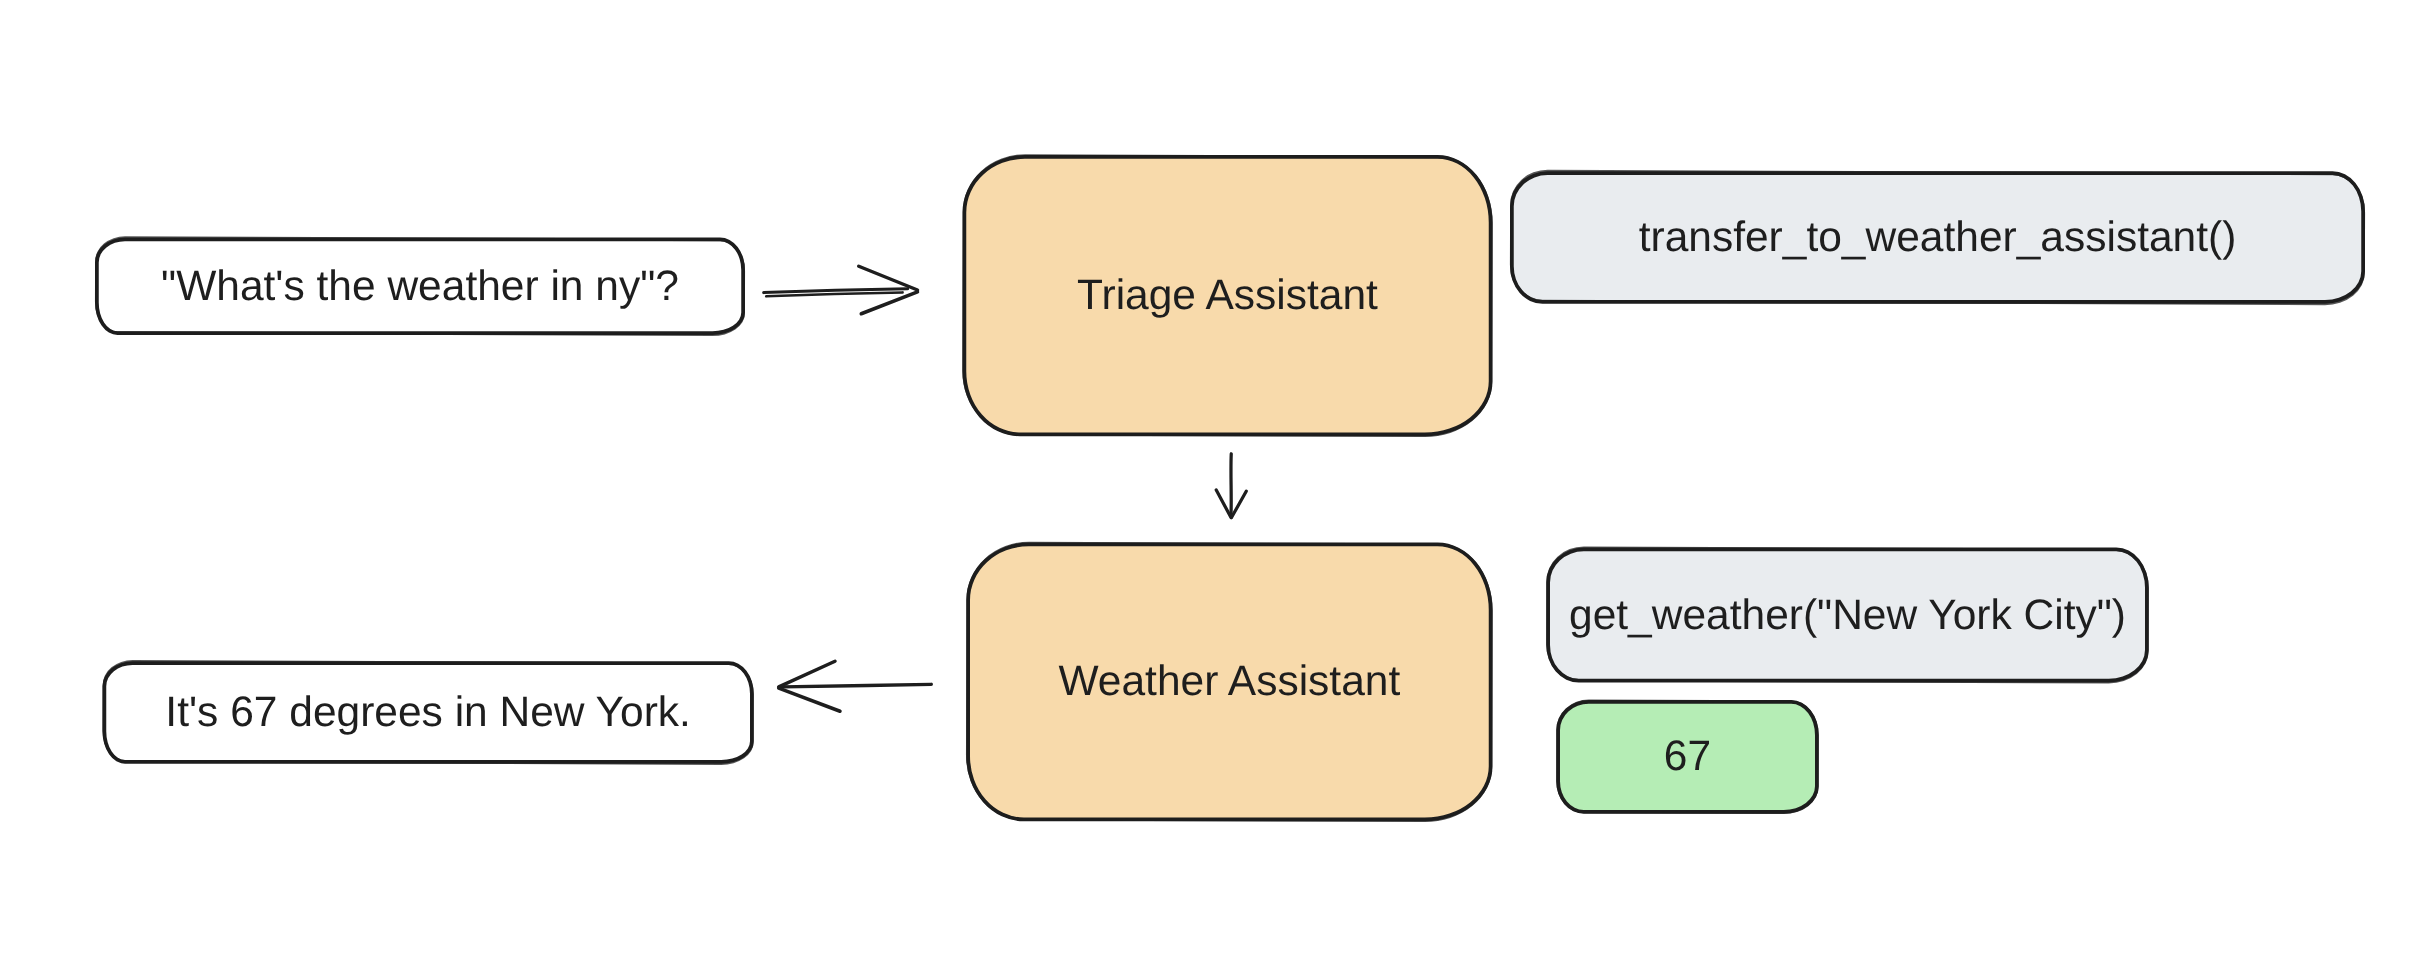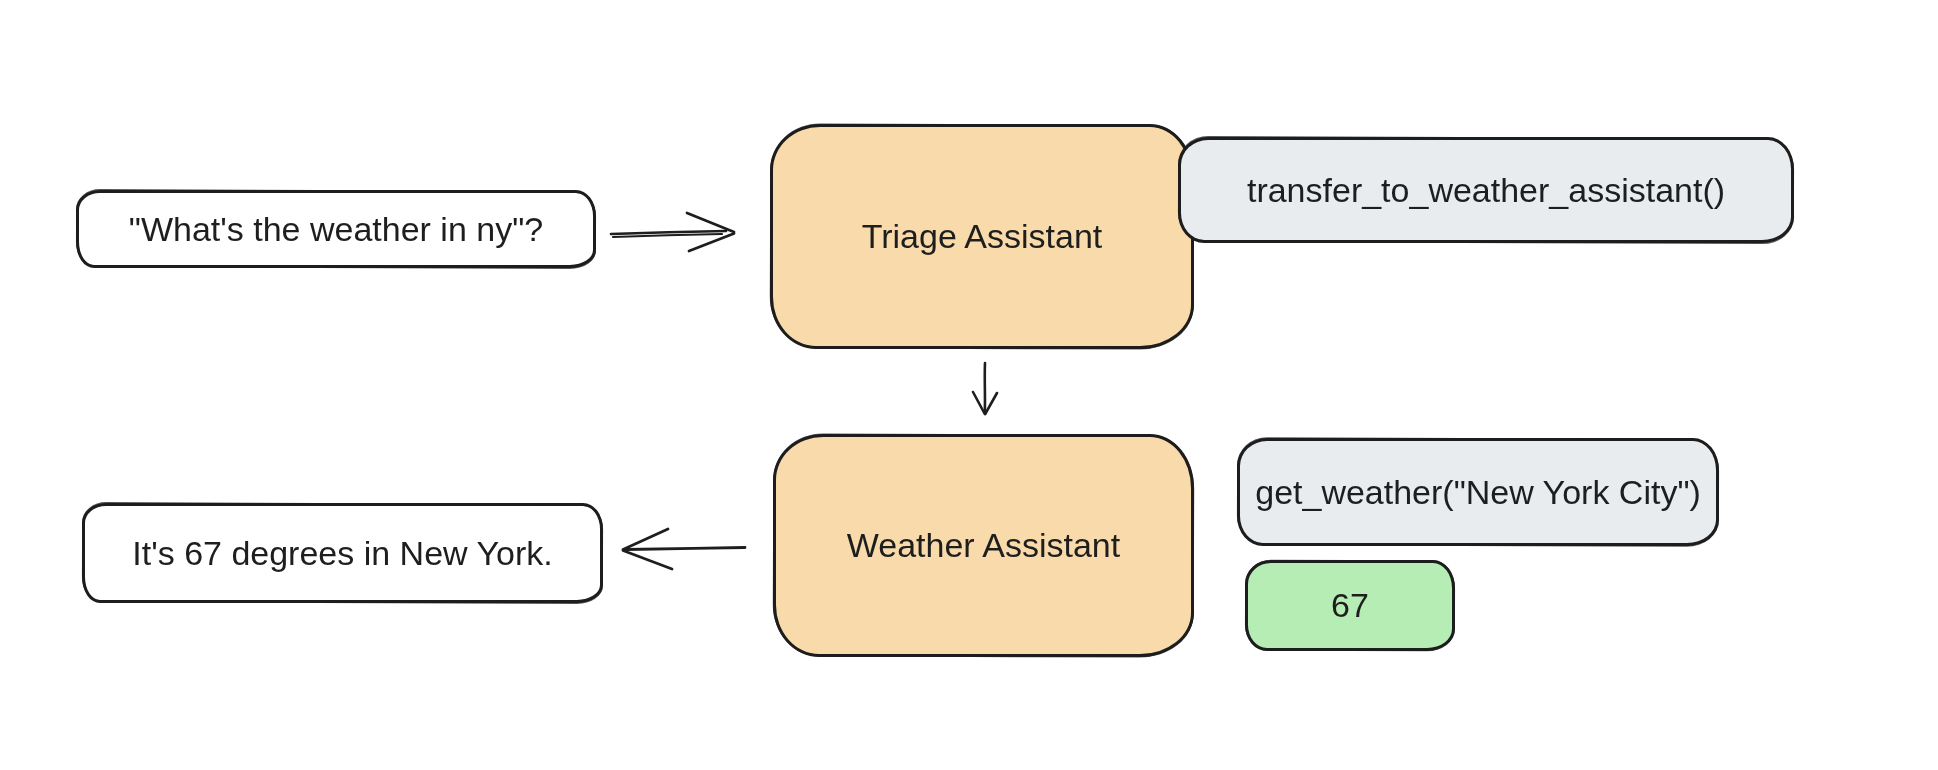--- a/index.html
+++ b/index.html
@@ -55,25 +55,25 @@
     border-radius:30px 26px 32px 26px / 28px 32px 26px 30px;
   }
   .result{
     background:var(--result-fill);
     border-radius:26px 22px 28px 22px / 24px 28px 22px 26px;
     text-align:right;
   }
   
   #user-query    {left:76px;  top:190px; width:520px; height:78px;}
   #triage        {left:770px; top:124px; width:424px; height:225px;}
-  #transfer-call {left:1178px;top:137px; width:616px; height:106px;}
+  #transfer-call {left:1208px;top:137px; width:684px; height:106px;}
   #weather       {left:773px; top:434px; width:421px; height:223px;}
   #get-weather   {left:1237px;top:438px; width:482px; height:108px;}
   #tool-result   {left:1245px;top:560px; width:210px; height:91px;}
-  #final-response{left:82px;  top:503px; width:521px; height:100px;text-align:center;}
+  #final-response{left:82px;  top:529px; width:521px; height:82px;text-align:center;}
   .arrow{position:absolute;}
   .arrow svg{display:block;}
   .arrow path{
     fill:none;
     stroke:var(--stroke);
     stroke-linecap:round;
     stroke-linejoin:round;
   }
   #arrow-query   {left:608px; top:207px;}
   #arrow-handoff {left:965px; top:360px;}

